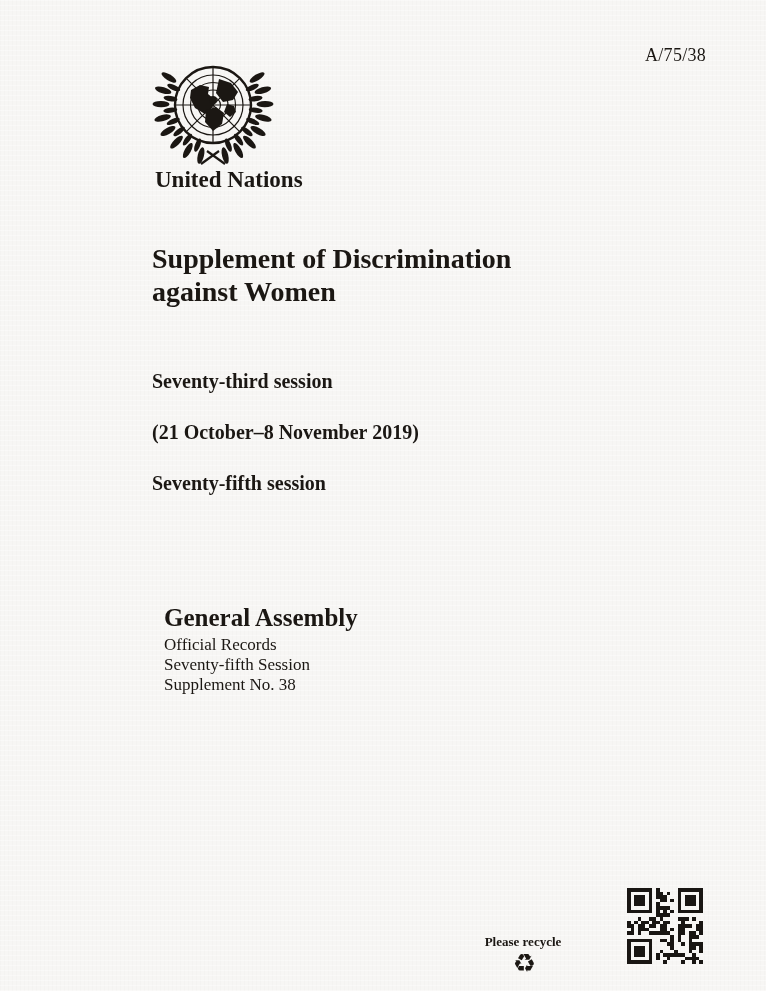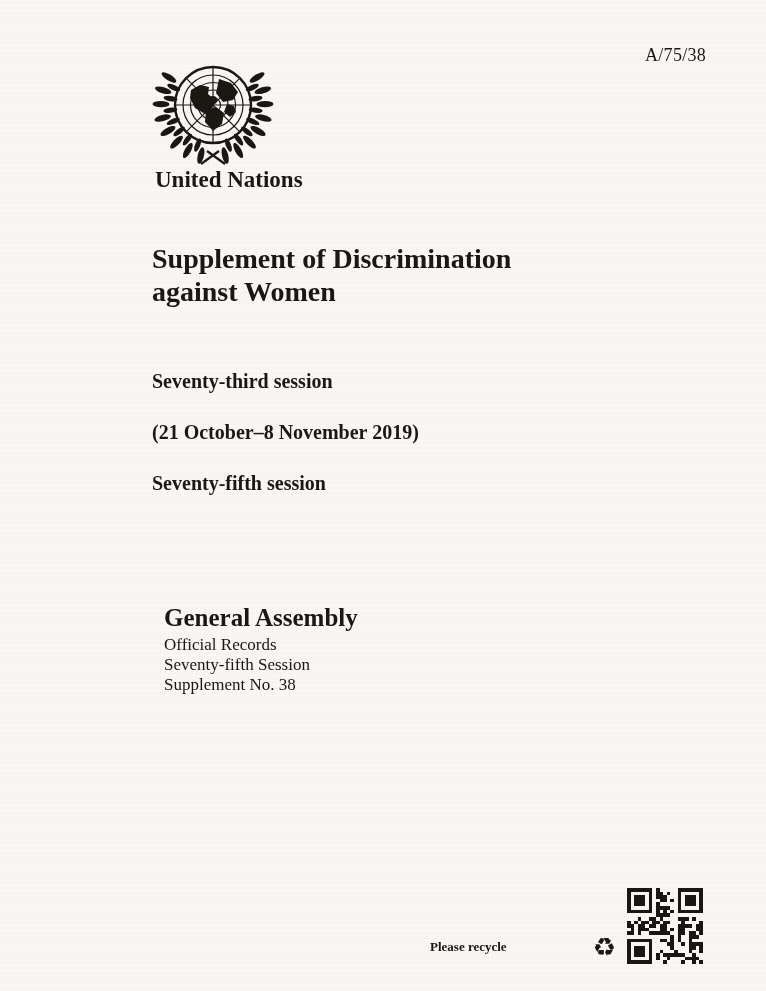--- a/index.html
+++ b/index.html
@@ -42,21 +42,21 @@
   .assembly { position: absolute; top: 604px; left: 152px; margin-left: 12px; }
   .assembly-heading {
     font-size: 25px; line-height: 28px; font-weight: bold;
     margin-bottom: 3px;
   }
   .assembly-line {
     font-size: 17px; line-height: 20px; font-weight: normal;
   }
   .recycle-row {
     position: absolute; top: 934px; left: 430px; width: 186px;
-    display: flex; justify-content: space-between; align-items: center;
+    display: flex; justify-content: space-between; align-items: center; flex-direction: column;
   }
   .recycle-label { font-size: 13px; font-weight: bold; }
   .recycle-icon {
     font-family: "DejaVu Sans", sans-serif;
     font-size: 26px; line-height: 1; margin-left: 3px;
     font-weight: normal;
   }
   .qr {
     position: absolute; top: 888px; left: 626px;
     width: 78px; height: 76px;

